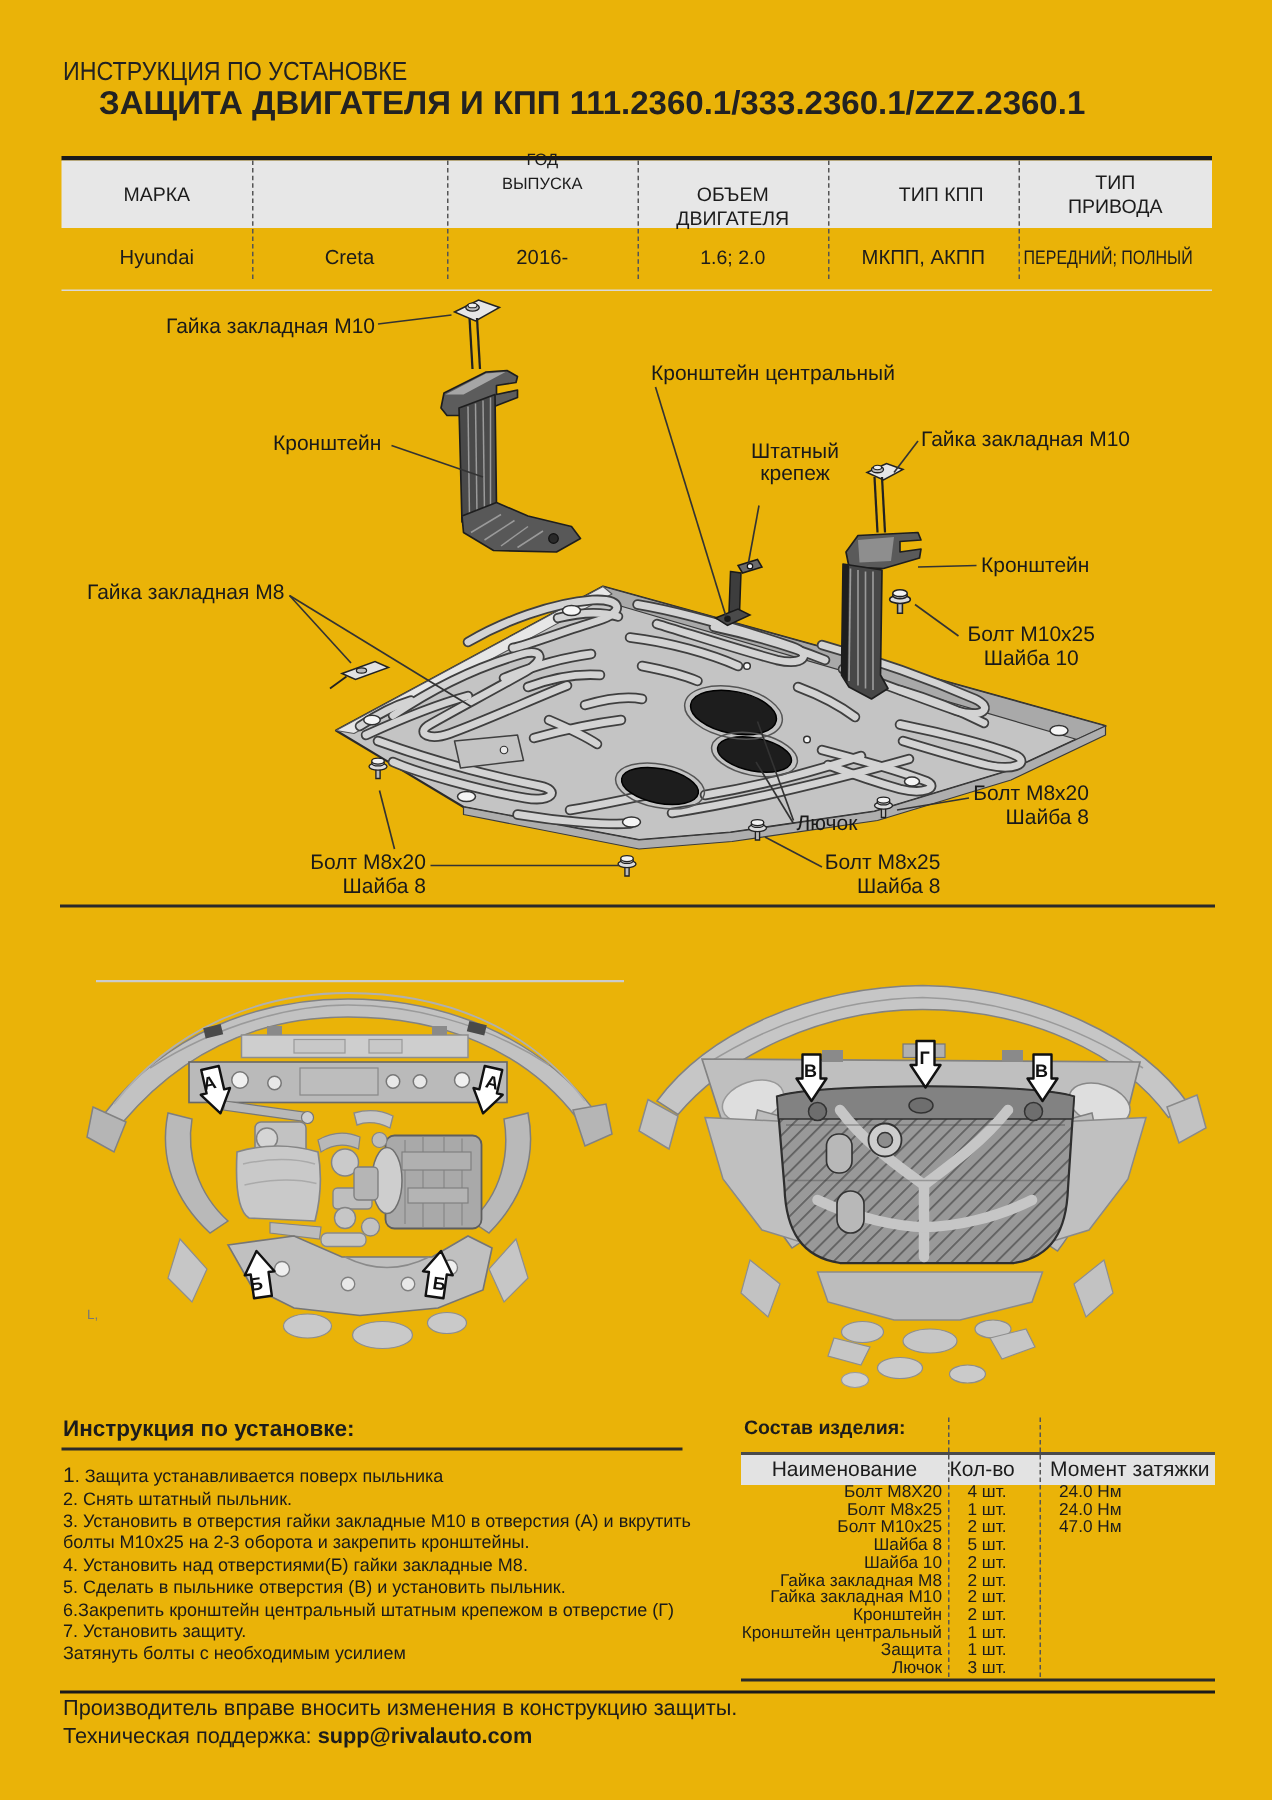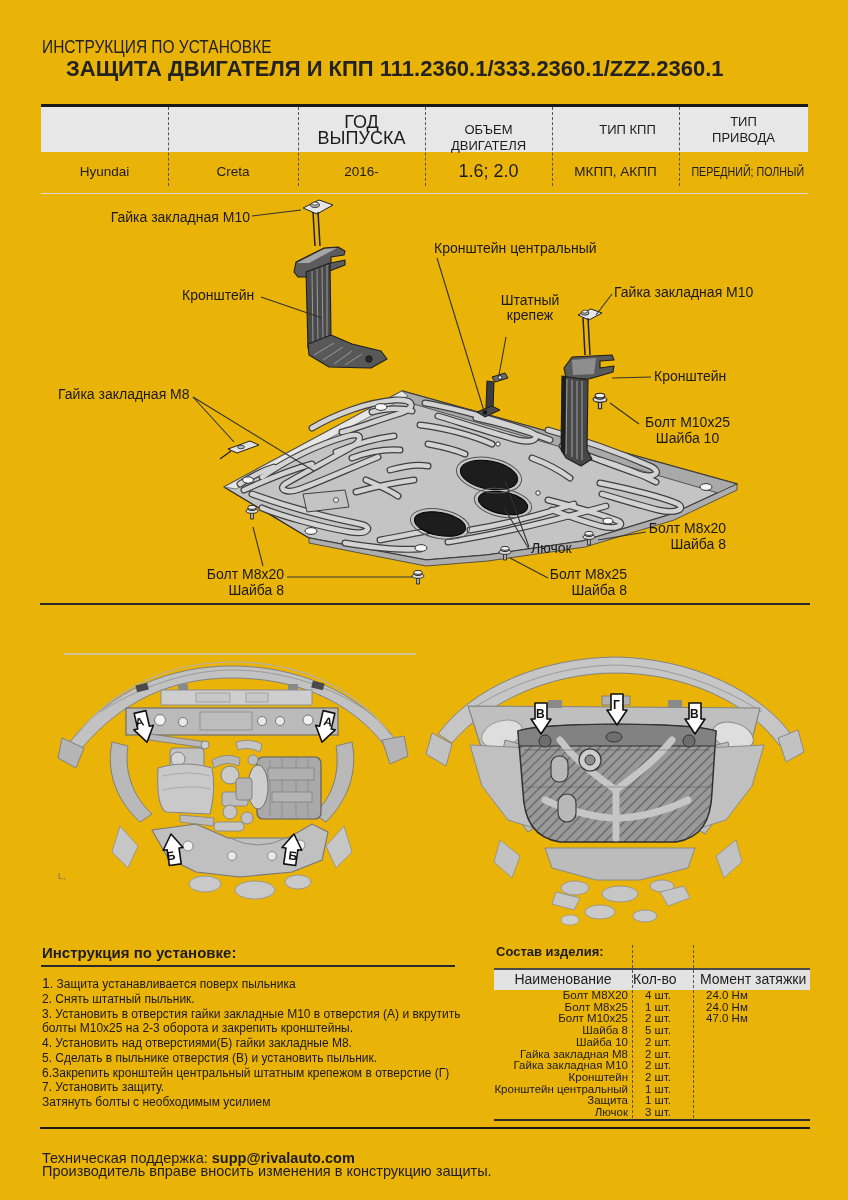--- a/index.html
+++ b/index.html
@@ -19,31 +19,32 @@
   <div class="abs" style="left:41px; top:104px; width:767px; height:3px; background:#1a1a1a;"></div>
   <div class="abs" style="left:41px; top:107px; width:767px; height:45px; background:#e7e7e7;"></div>
   <div class="abs" style="left:41px; top:193px; width:767px; height:1px; background:#d9d9d9;"></div>
 
   <div class="abs" style="left:168px; top:107px; width:0px; height:79px; border-left:1px dashed #555;"></div>
   <div class="abs" style="left:298px; top:107px; width:0px; height:79px; border-left:1px dashed #555;"></div>
   <div class="abs" style="left:425px; top:107px; width:0px; height:79px; border-left:1px dashed #555;"></div>
   <div class="abs" style="left:552px; top:107px; width:0px; height:79px; border-left:1px dashed #555;"></div>
   <div class="abs" style="left:679px; top:107px; width:0px; height:79px; border-left:1px dashed #555;"></div>
 
-  <div class="abs" style="left:298px; top:107px; width:127px; height:45px; display:flex; align-items:center; justify-content:center; font-size:18px; text-align:center; line-height:16px;">ГОД<br>ВЫПУСКА</div>
+  <div class="abs" style="left:41px; top:107px; width:127px; height:45px; display:flex; align-items:center; justify-content:center; font-size:13px; text-align:center;">МАРКА</div>
+  <div class="abs" style="left:298px; top:92px; width:127px; height:45px; display:flex; align-items:center; justify-content:center; font-size:11px; text-align:center; line-height:16px;">ГОД<br>ВЫПУСКА</div>
   <div class="abs" style="left:425px; top:107px; width:127px; height:61px; display:flex; align-items:center; justify-content:center; font-size:13px; text-align:center; line-height:16px;">ОБЪЕМ<br>ДВИГАТЕЛЯ</div>
   <div class="abs" style="left:564px; top:107px; width:127px; height:45px; display:flex; align-items:center; justify-content:center; font-size:13px; text-align:center;">ТИП КПП</div>
   <div class="abs" style="left:679px; top:107px; width:129px; height:45px; display:flex; align-items:center; justify-content:center; font-size:13px; text-align:center; line-height:16px;">ТИП<br>ПРИВОДА</div>
 
   <div class="abs" style="left:41px; top:152px; width:127px; height:38px; display:flex; align-items:center; justify-content:center; font-size:13.5px;">Hyundai</div>
   <div class="abs" style="left:168px; top:152px; width:130px; height:38px; display:flex; align-items:center; justify-content:center; font-size:13.5px;">Creta</div>
   <div class="abs" style="left:298px; top:152px; width:127px; height:38px; display:flex; align-items:center; justify-content:center; font-size:13.5px;">2016-</div>
-  <div class="abs" style="left:425px; top:152px; width:127px; height:38px; display:flex; align-items:center; justify-content:center; font-size:18px;">1.6; 2.0</div>
+  <div class="abs" style="left:425px; top:152px; width:127px; height:38px; display:flex; align-items:center; justify-content:center; font-size:13px;">1.6; 2.0</div>
   <div class="abs" style="left:552px; top:152px; width:127px; height:38px; display:flex; align-items:center; justify-content:center; font-size:13.5px;">МКПП, АКПП</div>
-  <div class="abs" style="left:679px; top:152px; width:129px; height:38px; display:flex; align-items:center; justify-content:flex-start; font-size:13px;">
+  <div class="abs" style="left:679px; top:152px; width:129px; height:38px; display:flex; align-items:center; justify-content:flex-end; font-size:13px;">
       <span style="transform:scaleX(0.82); white-space:nowrap;">ПЕРЕДНИЙ; ПОЛНЫЙ</span>
     </div>
 
   <svg id="maindiag" class="abs" style="left:0; top:0;" width="848" height="620" viewBox="0 0 848 620">
     <defs>
       <g id="bolt">
         <path d="M-1.4,3 L-1.4,12 L1.4,12 L1.4,3 Z" fill="#bbb" stroke="#222" stroke-width="0.9"></path>
         <ellipse cx="0" cy="4" rx="6" ry="2.4" fill="#dcdcdc" stroke="#222" stroke-width="0.9"></ellipse>
         <ellipse cx="0" cy="1.6" rx="4.2" ry="2" fill="#cfcfcf" stroke="#222" stroke-width="0.9"></ellipse>
         <ellipse cx="0" cy="0.4" rx="4.2" ry="2" fill="#f2f2f2" stroke="#222" stroke-width="0.9"></ellipse>
@@ -426,16 +427,16 @@
   </div>
   <div class="abs" style="left:633px; top:990px; width:50px; text-align:center; font-size:11.5px; line-height:11.7px;">
     4 шт.<br>1 шт.<br>2 шт.<br>5 шт.<br>2 шт.<br>2 шт.<br>2 шт.<br>2 шт.<br>1 шт.<br>1 шт.<br>3 шт.
   </div>
   <div class="abs" style="left:706px; top:990px; font-size:11.5px; line-height:11.7px;">
     24.0 Нм<br>24.0 Нм<br>47.0 Нм
   </div>
   <div class="abs" style="left:494px; top:1119px; width:316px; height:2px; background:#2a2a2a;"></div>
 
   <div class="abs" style="left:40px; top:1127px; width:770px; height:2px; background:#1a1a1a;"></div>
-  <div class="abs" style="left:42px; top:1131px; font-size:14.5px;margin-top:32px;">Производитель вправе вносить изменения в конструкцию защиты.</div>
+  <div class="abs" style="left:42px; top:1131px; font-size:14.5px;">Производитель вправе вносить изменения в конструкцию защиты.</div>
   <div class="abs" style="left:42px; top:1150px; font-size:14.5px;">Техническая поддержка: <b>supp@rivalauto.com</b></div>
 
 </div>
 
 </body></html>

